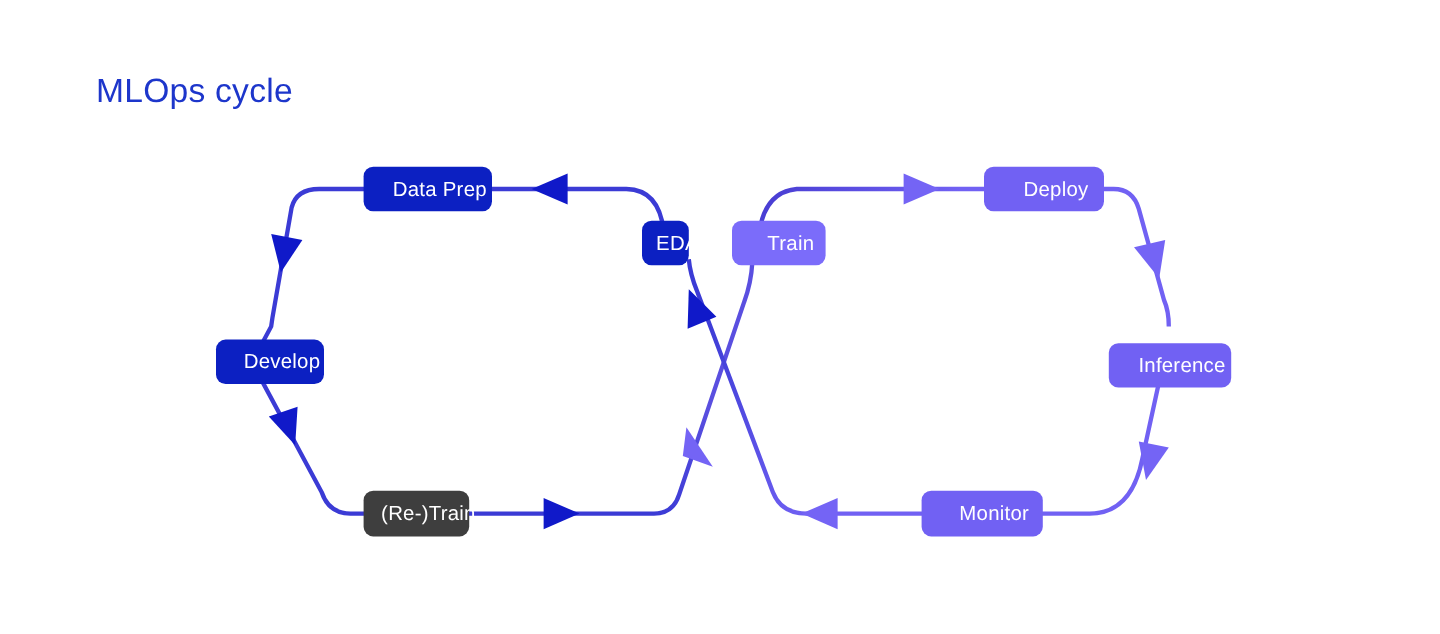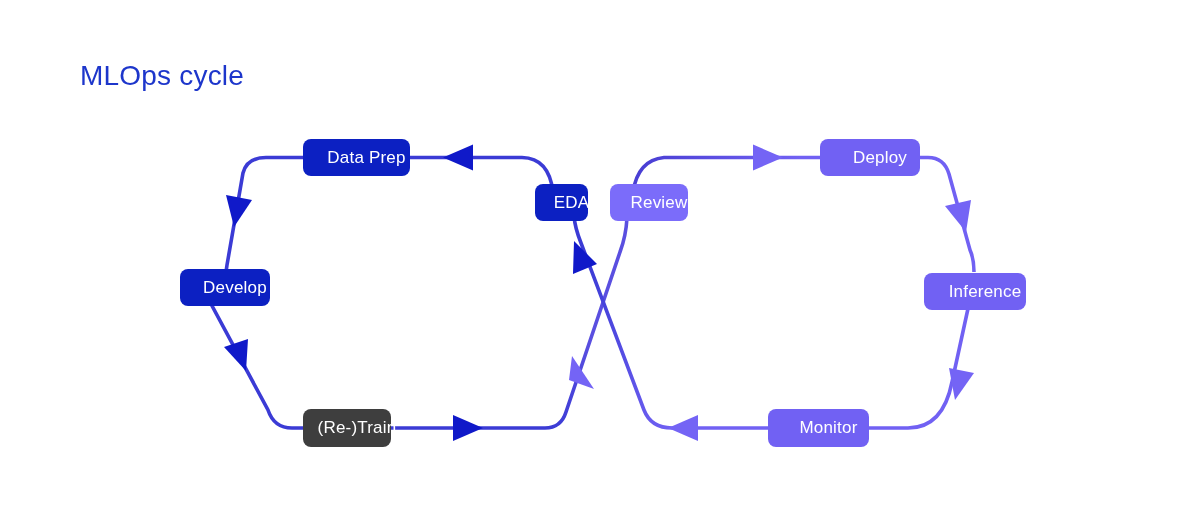--- a/index.html
+++ b/index.html
@@ -16,26 +16,26 @@
     position:absolute;display:flex;align-items:center;justify-content:center;
     border-radius:8px;color:var(--node-text,#fff);font-size:17px;font-weight:400;
     letter-spacing:.2px;white-space:nowrap;box-sizing:border-box;padding-left:20px;
   }
   .node-dark{background:var(--node-dark-blue,#0c20c2);}
   .node-violet{background:var(--node-violet,#7161f3);}
   .node-violet-light{background:var(--node-violet-light,#7b6cfa);}
   .node-gray{background:var(--node-gray,#3e3e3e);}
   
   .n-dataprep{left:303px;top:139px;width:107px;height:37px;}
-  .n-eda{left:535px;top:184px;width:53px;height:37px;}
+  .n-eda{left:535px;top:184px;width:39px;height:37px;}
   .n-review{left:610px;top:184px;width:78px;height:37px;}
-  .n-develop{left:180px;top:269px;width:90px;height:37px;}
+  .n-develop{left:180px;top:283px;width:90px;height:37px;}
   .n-retrain{left:303px;top:409px;width:88px;height:38px;}
   .n-deploy{left:820px;top:139px;width:100px;height:37px;}
-  .n-inference{left:924px;top:273px;width:102px;height:37px;}
+  .n-inference{left:924px;top:286px;width:102px;height:37px;}
   .n-monitor{left:768px;top:409px;width:101px;height:38px;}
   .edge{fill:none;stroke-width:3.6px;}
 </style>
 </head>
 <body>
 
 <div id="stage">
 
   <svg id="edges" viewBox="0 0 1200 528" xmlns="http://www.w3.org/2000/svg">
     <defs>
@@ -81,21 +81,21 @@
 
   <div class="title">MLOps cycle</div>
 
   <div class="node node-dark n-dataprep">
     <span>Data Prep</span>
   </div>
   <div class="node node-dark n-eda">
     <span>EDA</span>
   </div>
   <div class="node node-violet-light n-review">
-    <span>Review</span>
+    <span>Train</span>
   </div>
   <div class="node node-dark n-develop">
     <span>Develop</span>
   </div>
   <div class="node node-gray n-retrain">
     <span>(Re-)Train</span>
   </div>
   <div class="node node-violet n-deploy">
     <span>Deploy</span>
   </div>

